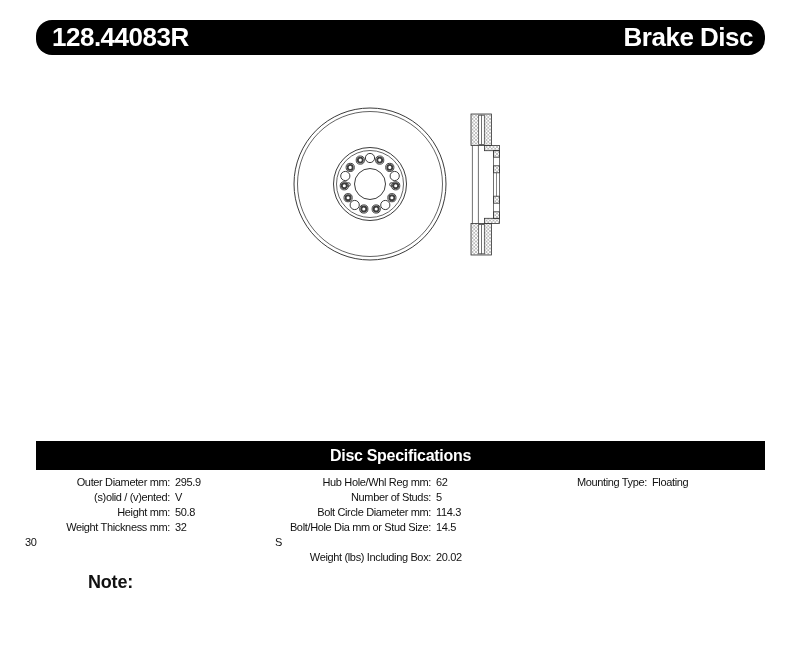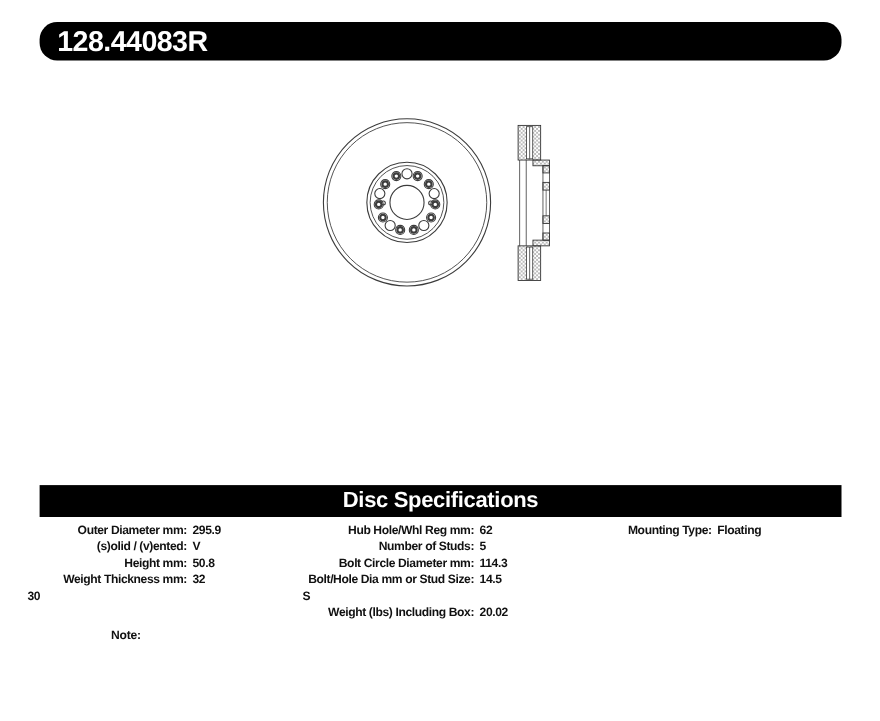--- a/index.html
+++ b/index.html
@@ -21,50 +21,51 @@
   .header-bar .part-no,
   .header-bar .product{
     font-size:26px;font-weight:bold;letter-spacing:-0.5px;white-space:nowrap;
   }
   
   .section-bar{
     left:36px;top:441px;width:729px;height:29px;
     justify-content:center;
   }
   .section-bar .section-title{
-    font-size:20px;font-weight:bold;letter-spacing:-0.3px;
+    font-size:16px;font-weight:bold;letter-spacing:-0.3px;
   }
   
   svg.drawing{position:absolute;left:0;top:0;pointer-events:none;}
   
   .spec-col{position:absolute;top:475px;}
   .spec-col .row{
     display:flex;height:15px;line-height:15px;
-    font-size:11px;font-weight:bold;color:#111;
+    font-size:11px;font-weight:normal;color:#111;
     letter-spacing:-0.35px;white-space:nowrap;
   }
   .spec-col .lbl{text-align:right;flex:0 0 auto;}
   .spec-col .val{padding-left:5px;text-align:center;}
   .col-left{left:20px;width:250px;}
   .col-left .lbl{width:150px;}
   .col-mid{left:270px;width:280px;}
   .col-mid .lbl{width:161px;}
   .col-right{left:545px;width:240px;}
   .col-right .lbl{width:102px;}
   
   .note-line{
-    position:absolute;left:101px;top:572px;
-    font-size:11px;font-weight:bold;color:#111;letter-spacing:-0.2px;
+    position:absolute;left:88px;top:572px;
+    font-size:18px;font-weight:bold;color:#111;letter-spacing:-0.2px;
   }
 </style>
 </head>
 <body>
 
 <div class="bar header-bar">
   <span class="part-no">128.44083R</span>
+  <span class="product">Brake Disc</span>
 </div>
 
 <svg class="drawing" width="800" height="655" viewBox="0 0 800 655">
   <defs>
     <pattern id="hatch" width="3.5" height="3.5" patternUnits="userSpaceOnUse">
       <path d="M0 3.5 L3.5 0 M0 0 L3.5 3.5" stroke="#9a9a9a" stroke-width="0.6" fill="none"></path>
     </pattern>
   </defs>
 
   <g fill="none" stroke="#3c3c3c" stroke-width="1">

